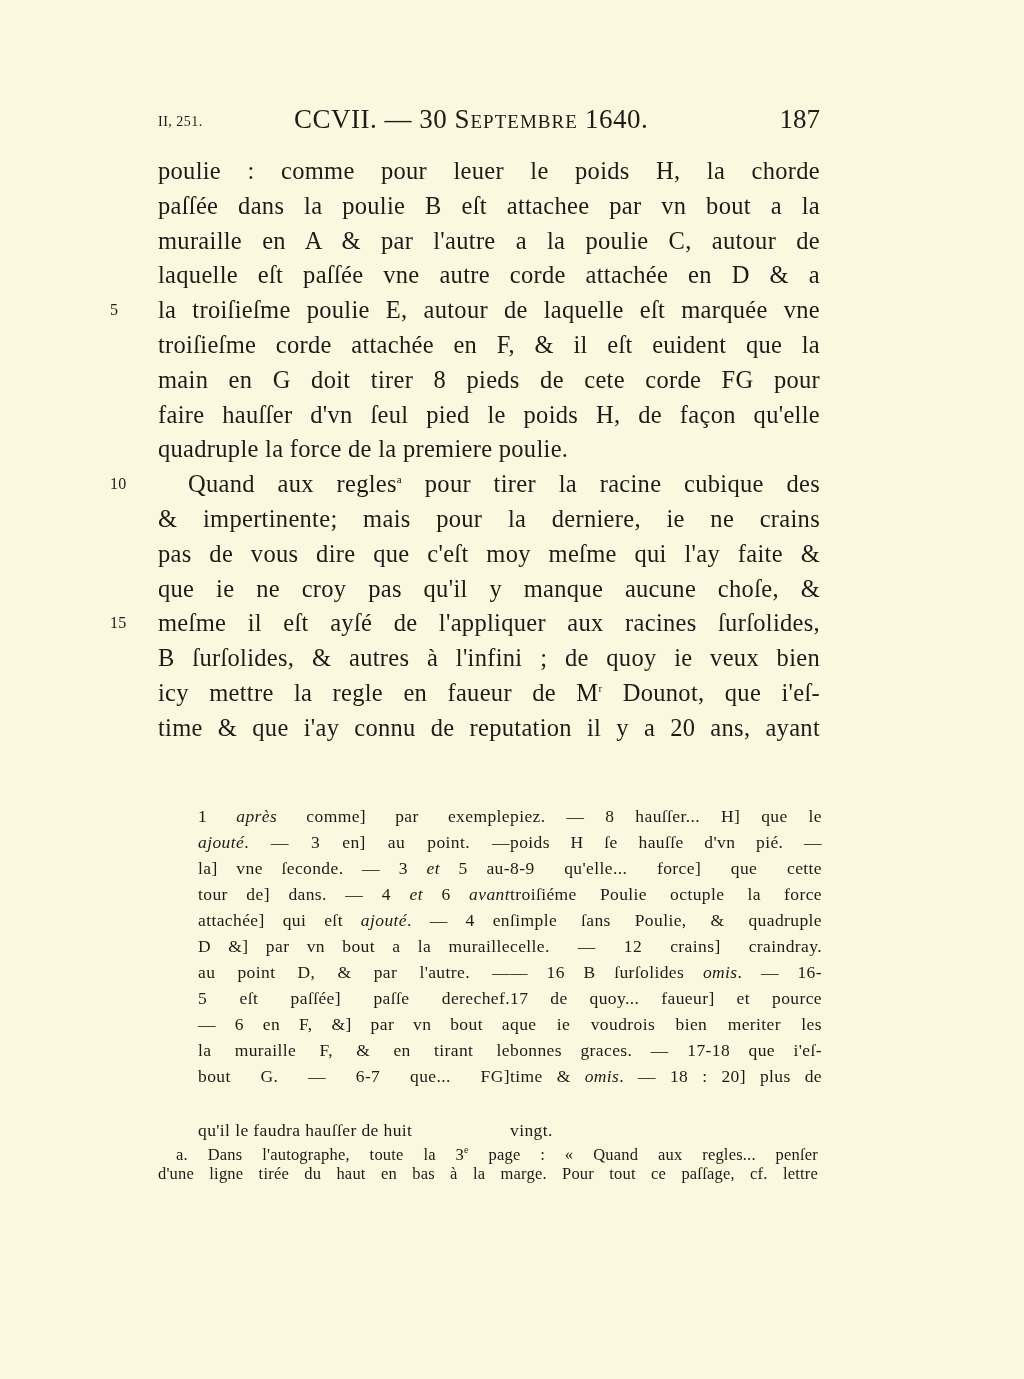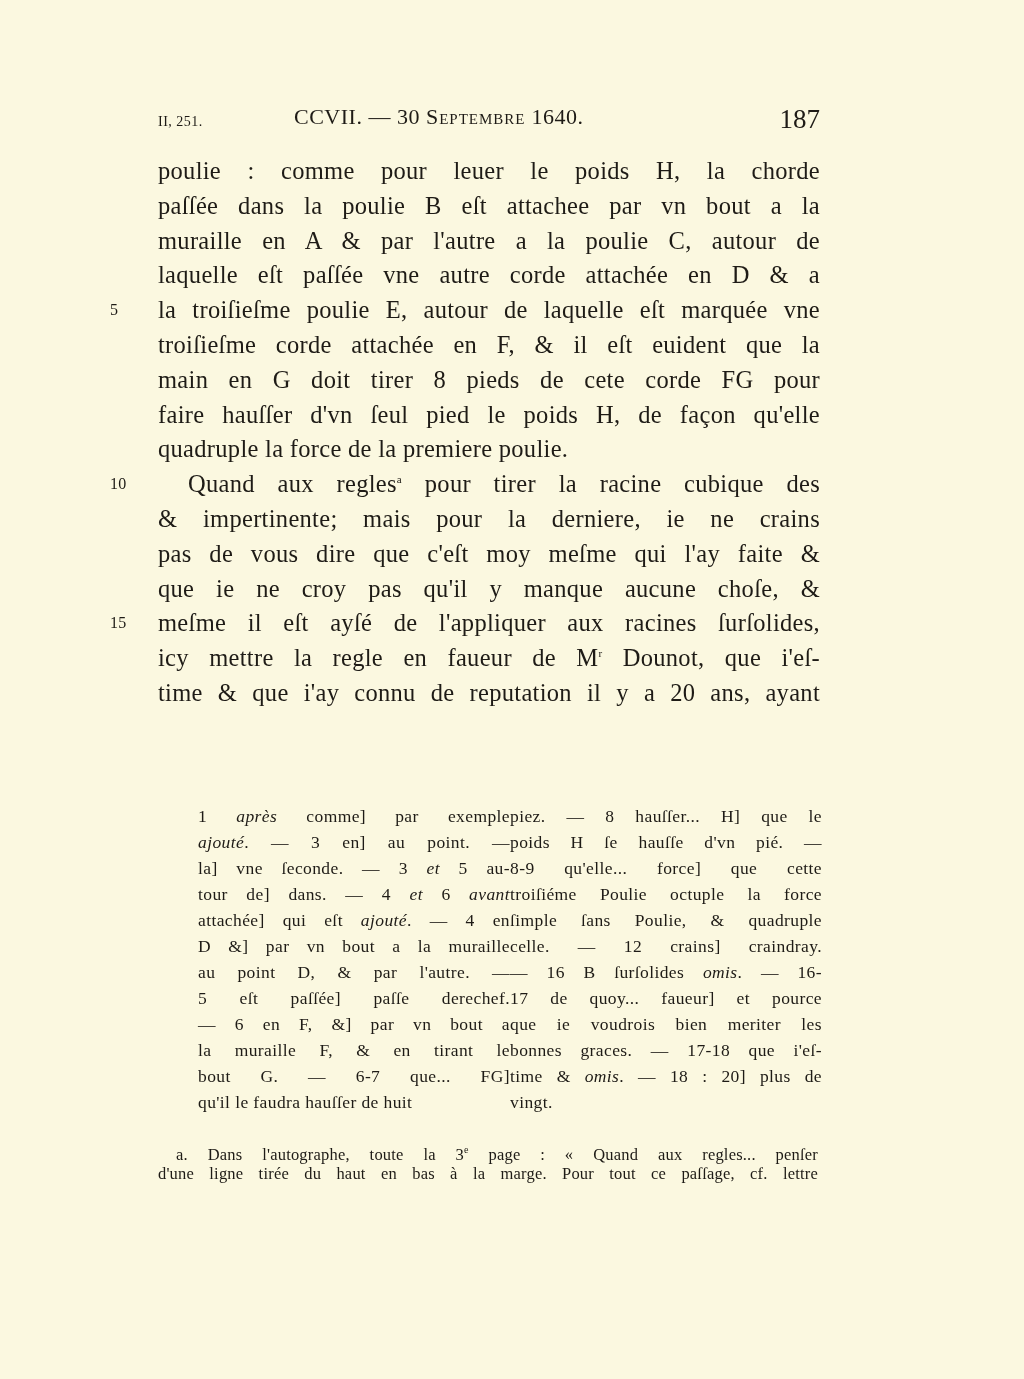--- a/index.html
+++ b/index.html
@@ -26,21 +26,21 @@
       position: absolute;
       left: 0;
       top: 10px;
       font-size: 14px;
       letter-spacing: 0.5px;
     }
     .header .title {
       position: absolute;
       left: 136px;
       top: 0;
-      font-size: 22px;
+      font-size: 27px;
       letter-spacing: 0.5px;
       white-space: nowrap;
     }
     .header .title .sc {
       font-variant: small-caps;
       letter-spacing: 1px;
     }
     .header .pageno {
       position: absolute;
       right: 0;
@@ -96,20 +96,21 @@
       height: 26px;
       line-height: 26px;
       font-size: 17.5px;
       text-align: justify;
       text-align-last: justify;
       white-space: nowrap;
       letter-spacing: 0.4px;
     }
     .nline.last {
       text-align-last: left;
+      margin-top: 28px;
     }
     .footnote {
       position: absolute;
       top: 1138px;
       left: 158px;
       width: 660px;
     }
     .fline {
       height: 23.5px;
       line-height: 23.5px;
@@ -144,20 +145,21 @@
     <div class="line"><span class="lineno">5</span><span>la troiſieſme poulie E, autour de laquelle eſt marquée vne</span></div>
     <div class="line"><span>troiſieſme corde attachée en F, &amp; il eſt euident que la</span></div>
     <div class="line"><span>main en G doit tirer 8 pieds de cete corde FG pour</span></div>
     <div class="line"><span>faire hauſſer d'vn ſeul pied le poids H, de façon qu'elle</span></div>
     <div class="line last"><span>quadruple la force de la premiere poulie.</span></div>
     <div class="line indent"><span class="lineno">10</span><span>Quand aux regles</span><span class="sup">a</span><span> pour tirer la racine cubique des</span></div>
     <div class="line"><span>&amp; impertinente; mais pour la derniere, ie ne crains</span></div>
     <div class="line"><span>pas de vous dire que c'eſt moy meſme qui l'ay faite &amp;</span></div>
     <div class="line"><span>que ie ne croy pas qu'il y manque aucune choſe, &amp;</span></div>
     <div class="line"><span class="lineno">15</span><span>meſme il eſt ayſé de l'appliquer aux racines ſurſolides,</span></div>
+    <div class="line"><span>B ſurſolides, &amp; autres à l'infini ; de quoy ie veux bien</span></div>
     <div class="line"><span>icy mettre la regle en faueur de M</span><span class="sup">r</span><span> Dounot, que i'eſ-</span></div>
     <div class="line"><span>time &amp; que i'ay connu de reputation il y a 20 ans, ayant</span></div>
   </div>
 
 <div class="notes">
   <div class="col" id="notes-left">
       <div class="nline">1 <em>après</em> comme] par exemple</div>
       <div class="nline"><em>ajouté</em>. — 3 en] au point. —</div>
       <div class="nline">la] vne ſeconde. — 3 <em>et</em> 5 au-</div>
       <div class="nline">tour de] dans. — 4 <em>et</em> 6 <em>avant</em></div>

